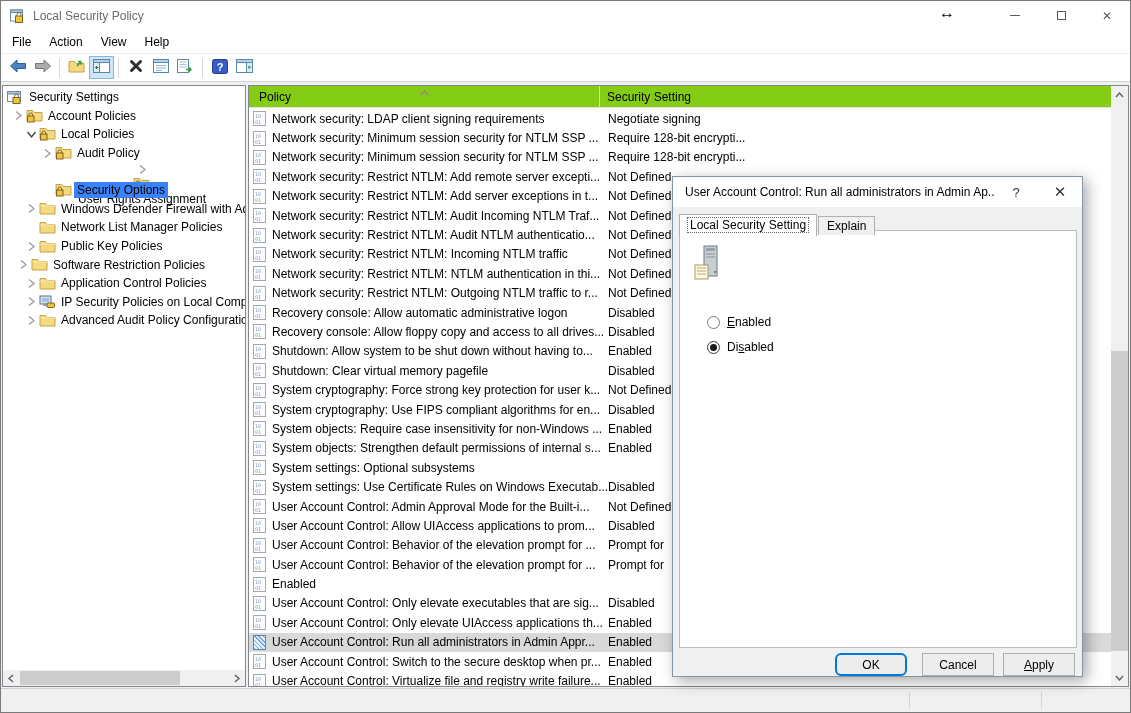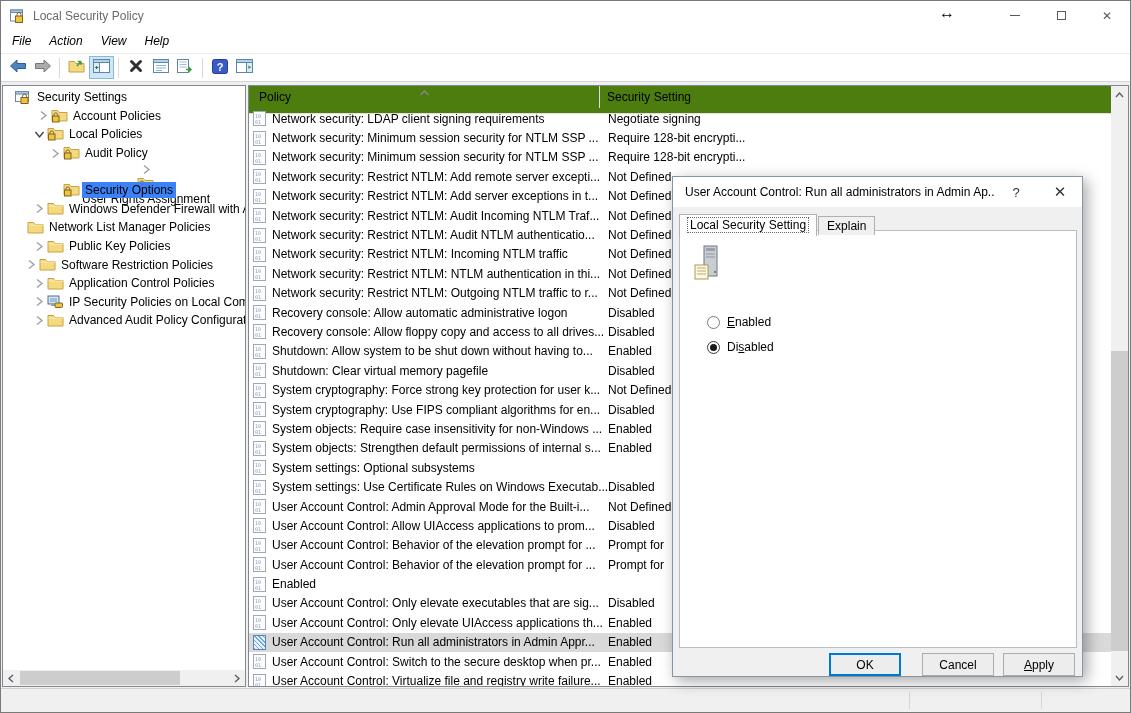--- a/index.html
+++ b/index.html
@@ -14,44 +14,44 @@
   .titlebar { position: absolute; left: 0; top: 0; right: 0; height: 30px; background: #fff; }
   .app-icon { position: absolute; left: 9px; top: 7px; width: 16px; height: 16px; }
   .title-text { position: absolute; left: 32px; top: 8px; color: #6a6a6a; }
   .cursor-glyph { position: absolute; left: 938px; top: 3px; font-size: 16px; color: #000; font-weight: bold; }
   .winbtn { position: absolute; top: 0; width: 46px; height: 29px; display: flex; align-items: center; justify-content: center; color: #5a5a5a; }
   .btn-min { right: 92px; } .btn-max { right: 46px; } .btn-close { right: 0; }
   .glyph-min { width: 10px; height: 1px; background: #5a5a5a; }
   .glyph-max { width: 9px; height: 9px; border: 1px solid #5a5a5a; }
   .glyph-close { font-size: 12px; }
   
-  .menubar { position: absolute; left: 0; top: 30px; right: 0; height: 22px; background: #fff; display: flex; align-items: flex-start; padding-left: 2px; font-style: italic; }
+  .menubar { position: absolute; left: 0; top: 30px; right: 0; height: 22px; background: #fff; display: flex; align-items: center; padding-left: 2px; }
   .menu-item { padding: 3px 9px; }
   
   .toolbar { position: absolute; left: 0; top: 52px; right: 0; height: 29px; background: #fff;
     border-top: 1px solid #ededed; border-bottom: 1px solid #d4d4d4;
     display: flex; align-items: center; padding-left: 4px; }
   .tbtn { width: 25px; height: 23px; display: flex; align-items: center; justify-content: center; }
   .tbtn.pressed { background: #cfe6f7; border: 1px solid #88b8dc; }
   .tsep { width: 1px; height: 20px; background: #d9d9d9; margin: 0 4px; }
   
   .content { position: absolute; left: 0; top: 81px; right: 0; bottom: 24px; background: #f0f0f0; }
   .tree-pane { position: absolute; left: 1px; top: 3px; width: 244px; bottom: 1px; background: #fff; border: 1px solid #828790; overflow: hidden; }
-  .tree { position: absolute; left: 0; top: 2px; right: 0; bottom: 16px; overflow: hidden; margin-left: 8px; }
+  .tree { position: absolute; left: 0; top: 2px; right: 0; bottom: 16px; overflow: hidden; }
   .titem { height: 18.6px; display: flex; align-items: center; white-space: nowrap; }
   .texp { width: 16px; height: 14px; display: flex; align-items: center; justify-content: center; flex: none; }
   .ticon { width: 19px; height: 15px; display: flex; align-items: center; flex: none; }
   .tlabel { padding: 1px 3px; }
   .tlabel.sel { background: #3b82f6; }
   .hscroll { position: absolute; left: 0; right: 0; bottom: 0; height: 16px; background: #f0f0f0; }
   .harrow { position: absolute; top: 0; width: 16px; height: 16px; display: flex; align-items: center; justify-content: center; }
   .hthumb { position: absolute; left: 17px; top: 1px; width: 160px; height: 14px; background: #cdcdcd; }
   
   .list-pane { position: absolute; left: 247px; top: 3px; right: 1px; bottom: 1px; background: #fff; border: 1px solid #828790; overflow: hidden; }
-  .lheader { position: absolute; left: 0; top: 0; right: 0; height: 28px; border-bottom: 1px solid #e0e0e0; background: #4d7c0f; }
+  .lheader { position: absolute; left: 0; top: 0; right: 0; height: 22px; border-bottom: 1px solid #e0e0e0; background: #84cc16; }
   .hcell-policy { position: absolute; left: 10px; top: 4px; }
   .hcell-setting { position: absolute; left: 358px; top: 4px; }
   .hdivider { position: absolute; left: 350px; top: 0; width: 1px; height: 22px; background: #dcdcdc; }
   .sortmark { position: absolute; left: 170px; top: 0px; }
   .lrows { position: absolute; left: 0; top: 23px; right: 17px; bottom: 0; overflow: hidden; }
   .lrow { height: 19.4px; display: flex; align-items: center; padding-left: 4px; white-space: nowrap; }
   .lrow.sel { background: #d9d9d9; }
   .picon { width: 13px; height: 15px; margin-right: 6px; flex: none; }
   .picon-sel { width: 13px; height: 15px; margin-right: 6px; flex: none; border: 1px solid #5b84b5;
     background: repeating-linear-gradient(45deg, #6fa8dc 0, #6fa8dc 1px, #e8f1fa 1px, #e8f1fa 3px); }
@@ -77,21 +77,21 @@
   .srv-icon { position: absolute; left: 12px; top: 14px; }
   .heading { position: absolute; left: 52px; top: 15px; width: 352px; line-height: 15px; }
   .radio-row { position: absolute; left: 27px; display: flex; align-items: center; }
   .radio-row.r0 { top: 84px; } .radio-row.r1 { top: 109px; }
   .radio { width: 13px; height: 13px; border: 1px solid #7a7a7a; border-radius: 50%; background: #fff; position: relative; margin-right: 7px; flex: none; }
   .radio.checked { border-color: #3a3a3a; }
   .radio.checked::after { content: ""; position: absolute; inset: 2px; background: #1a1a1a; border-radius: 50%; }
   .dbtn { position: absolute; top: 476px; width: 72px; height: 23px; background: #ededed; border: 1px solid #adadad;
     display: flex; align-items: center; justify-content: center; }
   .dbtn.default { border: 2px solid #0078d7; }
-  .btn-ok { left: 156px; } .btn-cancel { left: 249px; } .btn-apply { left: 330px; }
+  .btn-ok { left: 162px; border-radius: 6px; } .btn-cancel { left: 249px; } .btn-apply { left: 330px; }
   u { text-decoration: underline; }
 </style>
 </head>
 <body>
 
 <div class="win">
 
   <div class="titlebar">
     <span class="app-icon"><svg width="16" height="16" viewBox="0 0 16 16">
           <rect x="0.5" y="2" width="12" height="11" fill="#fff" stroke="#6b8aa8"></rect>
@@ -190,21 +190,21 @@
             <span class="ticon">
               <svg width="16" height="15" viewBox="0 0 16 15">
                 <rect x="0.5" y="1.5" width="13" height="10" fill="#fff" stroke="#6b8aa8"></rect>
                 <rect x="0.5" y="1.5" width="13" height="2.5" fill="#a8c6e2" stroke="#6b8aa8"></rect>
                 <rect x="6" y="7.5" width="7" height="6" fill="#f0c33c" stroke="#7d6425"></rect>
                 <path d="M7.5 7.5 v-1.3 a2 2 0 0 1 4 0 v1.3" fill="none" stroke="#7d6425"></path>
               </svg>
             </span>
             <span class="tlabel">Security Settings</span>
           </div>
-          <div class="titem" style="padding-left: 24px;">
+          <div class="titem" style="padding-left: 7px;">
             <span class="texp">
               <svg width="10" height="11" viewBox="0 0 10 11">
                 <polyline points="3,1.5 8,5.5 3,9.5" fill="none" stroke="#9b9b9b" stroke-width="1.3"></polyline>
               </svg>
             </span>
             <span class="ticon">
               <svg width="17" height="14" viewBox="0 0 17 14">
                 <path d="M1 1.5 h5.5 l1.5 2 H16 V12 H1 z" fill="#f5d97e" stroke="#c6a247"></path>
                 <rect x="1.5" y="7" width="6.5" height="6" fill="#f0c33c" stroke="#7d6425"></rect>
                 <path d="M3 7 v-1.3 a1.8 1.8 0 0 1 3.6 0 V7" fill="none" stroke="#7d6425"></path>
@@ -275,21 +275,21 @@
               </svg>
             </span>
             <span class="ticon">
               <svg width="17" height="13" viewBox="0 0 17 13">
                 <path d="M1 1.5 h5.5 l1.5 2 H16 V12 H1 z" fill="#f5d97e" stroke="#c6a247"></path>
                 <path d="M1.5 4 h14.5" stroke="#fbedb9"></path>
               </svg>
             </span>
             <span class="tlabel">Windows Defender Firewall with Adva</span>
           </div>
-          <div class="titem" style="">
+          <div class="titem" style="padding-left: 20px;">
             <span class="texp"></span>
             <span class="ticon">
               <svg width="17" height="13" viewBox="0 0 17 13">
                 <path d="M1 1.5 h5.5 l1.5 2 H16 V12 H1 z" fill="#f5d97e" stroke="#c6a247"></path>
                 <path d="M1.5 4 h14.5" stroke="#fbedb9"></path>
               </svg>
             </span>
             <span class="tlabel">Network List Manager Policies</span>
           </div>
           <div class="titem" style="padding-left: 20px;">

